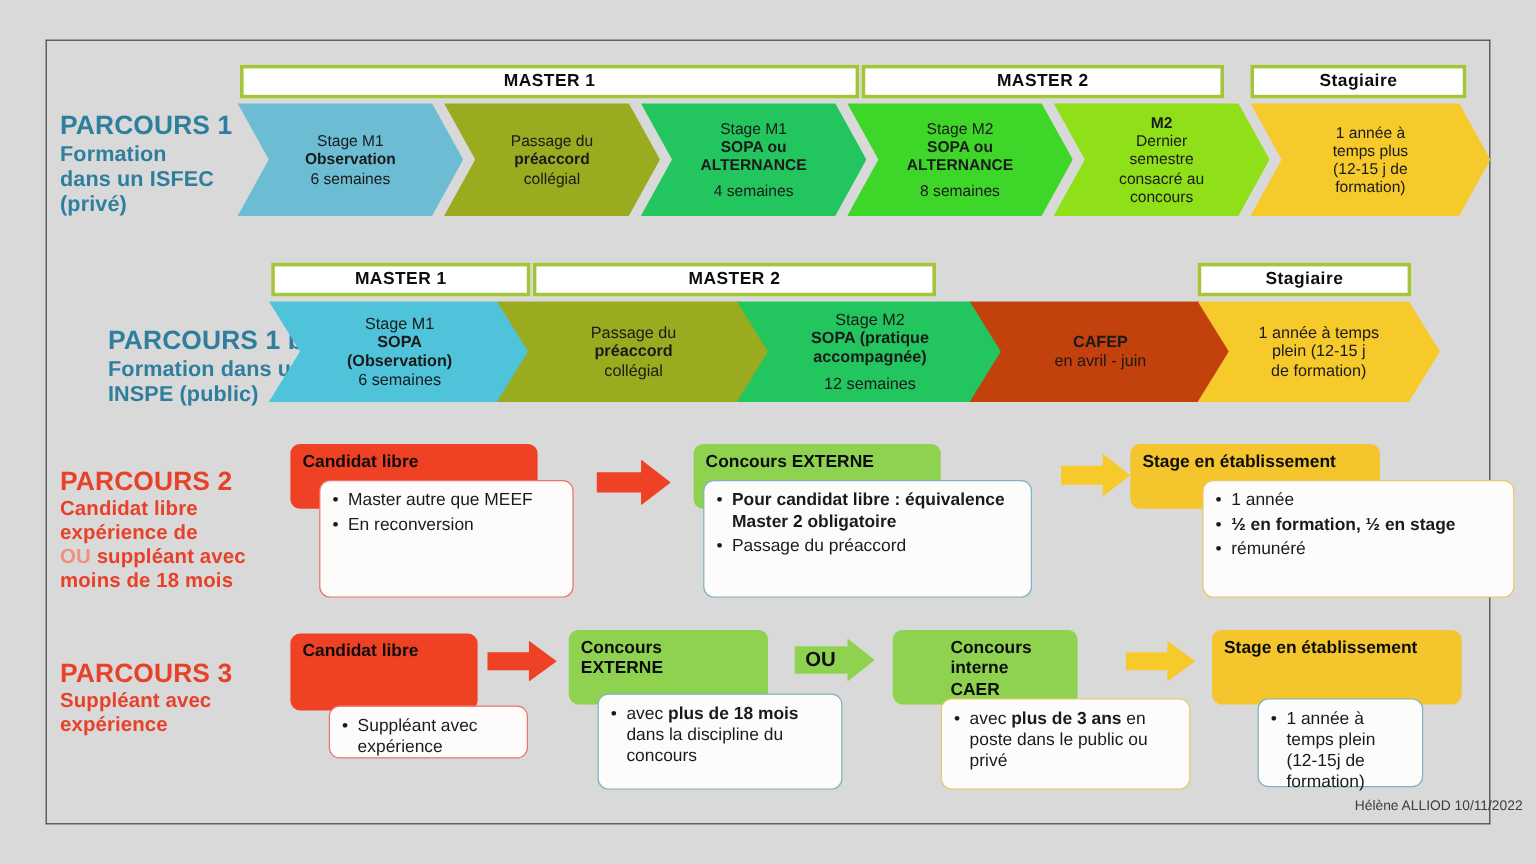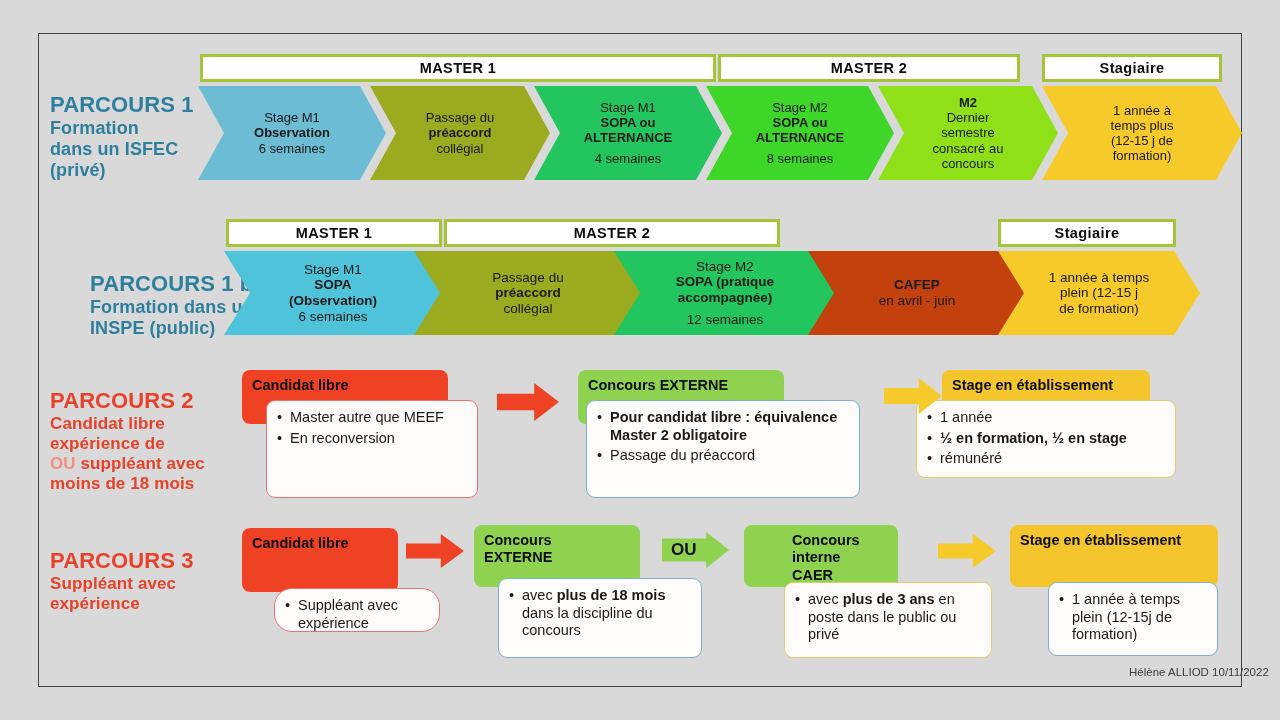--- a/index.html
+++ b/index.html
@@ -245,42 +245,42 @@
       </div>
       <div class="bodybox" style="left: 586px; top: 400px; width: 274px; height: 98px; border-color: rgb(127, 178, 196); font-size: 14.5px;">
         <ul>
           <li><b>Pour candidat libre : équivalence Master 2 obligatoire</b></li>
           <li><span>Passage du préaccord</span></li>
         </ul>
       </div>
       <div class="headbox" style="left: 942px; top: 370px; width: 208px; height: 54px; background: rgb(244, 197, 44);">
         <div>Stage en établissement</div>
       </div>
-      <div class="bodybox" style="left: 916px; top: 400px; width: 260px; height: 78px; border-color: rgb(232, 200, 106); font-size: 14.5px;">
+      <div class="bodybox" style="left: 1002px; top: 400px; width: 260px; height: 98px; border-color: rgb(232, 200, 106); font-size: 14.5px;">
         <ul>
           <li><span>1 année</span></li>
           <li><b>½ en formation, ½ en stage</b></li>
           <li><span>rémunéré</span></li>
         </ul>
       </div>
       <div class="arrow" style="left: 497px; top: 383px; width: 62px; height: 38px; background: rgb(239, 65, 35);"></div>
       <div class="arrow" style="left: 884px; top: 378px; width: 58px; height: 36px; background: rgb(247, 202, 44);"></div>
     </div>
 
   <div class="rowtitle title-red" style="left:50px;top:548px;width:190px;">
     <span class="t1">PARCOURS 3</span>
     <span class="t2">Suppléant avec</span>
     <span class="t2">expérience</span>
   </div>
 
   <div id="row4-cards">
       <div class="headbox" style="left: 242px; top: 528px; width: 156px; height: 64px; background: rgb(239, 65, 35);">
         <div>Candidat libre</div>
       </div>
-      <div class="bodybox" style="left: 274px; top: 588px; width: 166px; height: 44px; border-color: rgb(232, 117, 106); font-size: 14.5px; border-radius: 18px;">
+      <div class="bodybox" style="left: 274px; top: 588px; width: 166px; height: 44px; border-color: rgb(232, 117, 106); font-size: 14.5px;">
         <ul>
           <li><span>Suppléant avec expérience</span></li>
         </ul>
       </div>
       <div class="headbox" style="left: 474px; top: 525px; width: 166px; height: 62px; background: rgb(142, 210, 79);">
         <div>Concours</div>
         <div>EXTERNE</div>
       </div>
       <div class="bodybox" style="left: 498px; top: 578px; width: 204px; height: 80px; border-color: rgb(127, 178, 196); font-size: 14.5px;">
         <ul>
@@ -292,21 +292,21 @@
         <div>CAER</div>
       </div>
       <div class="bodybox" style="left: 784px; top: 582px; width: 208px; height: 76px; border-color: rgb(232, 200, 106); font-size: 14.5px;">
         <ul>
           <li><span>avec </span><b>plus de 3 ans</b><span> en poste dans le public ou privé</span></li>
         </ul>
       </div>
       <div class="headbox" style="left: 1010px; top: 525px; width: 208px; height: 62px; background: rgb(244, 197, 44);">
         <div>Stage en établissement</div>
       </div>
-      <div class="bodybox" style="left: 1048px; top: 582px; width: 170px; height: 74px; border-color: rgb(127, 178, 196); font-size: 14.5px;">
+      <div class="bodybox" style="left: 1048px; top: 582px; width: 138px; height: 74px; border-color: rgb(127, 178, 196); font-size: 14.5px;">
         <ul>
           <li><span>1 année à temps plein (12-15j de formation)</span></li>
         </ul>
       </div>
       <div class="arrow" style="left: 406px; top: 534px; width: 58px; height: 34px; background: rgb(239, 65, 35);"></div>
       <div class="arrow" style="left: 938px; top: 534px; width: 58px; height: 34px; background: rgb(247, 202, 44);"></div>
       <div class="arrow-ou" style="left: 662px; top: 532px; width: 58px; height: 36px; background: rgb(142, 210, 79);">
         <span>OU</span>
       </div>
     </div>

